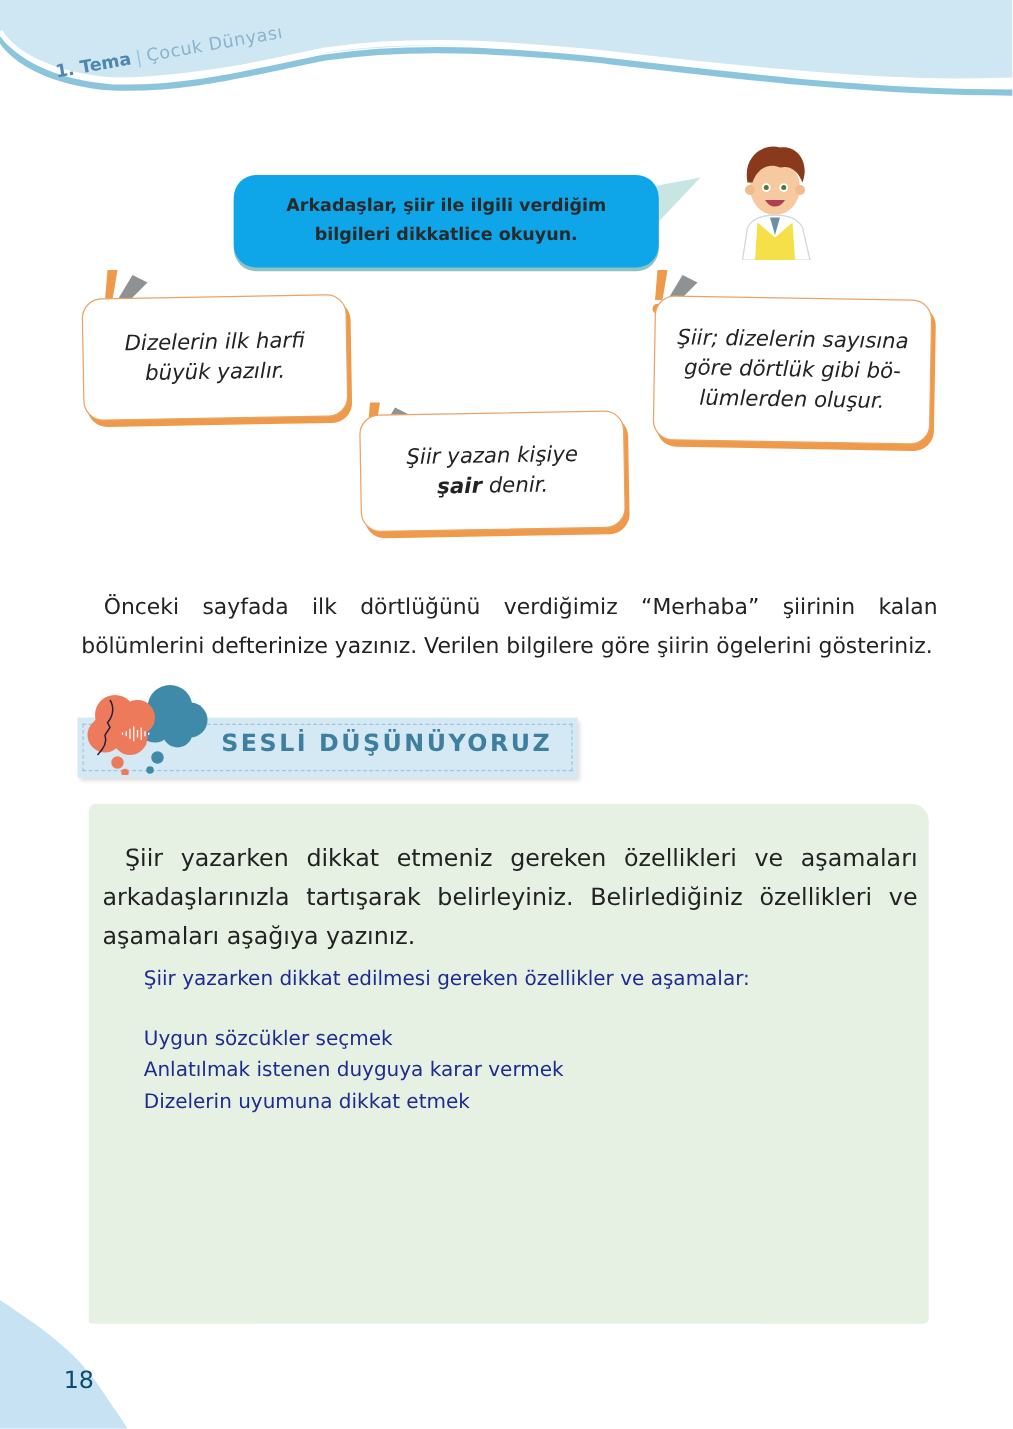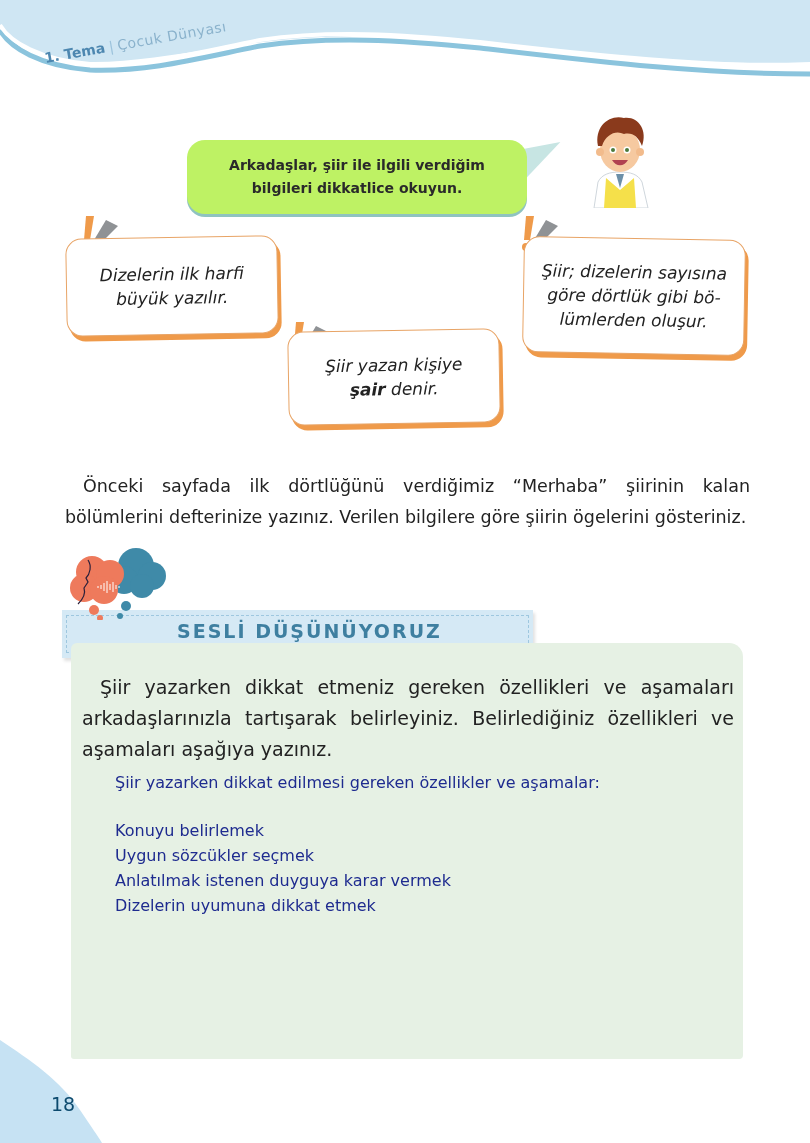--- a/index.html
+++ b/index.html
@@ -6,42 +6,42 @@
   body { width:810px; height:1143px; position:relative; overflow:hidden; background:#ffffff;
          font-family:"DejaVu Sans", sans-serif; color:#222; }
   .header-wave { position:absolute; left:0; top:0; width:810px; height:110px; }
   .theme-label { position:absolute; left:46px; top:50px; transform:rotate(-10deg); transform-origin:left bottom;
                  font-size:14px; color:#5b8fb5; white-space:nowrap; }
   .theme-label .num { font-weight:bold; color:#4d87b0; }
   .theme-label .sep { color:#9cc3dc; margin:0 4px; }
   .theme-label .name { color:#8ab2cc; letter-spacing:0.5px; }
 
   .speech { position:absolute; left:187px; top:140px; width:340px; height:74px;
-            background:#bef264; border-radius:18px; box-shadow:0 3px 0 #8fc3c0;
+            background:#0ea5e9; border-radius:18px; box-shadow:0 3px 0 #8fc3c0;
             display:flex; align-items:center; justify-content:center; text-align:center;
             font-size:14px; font-weight:bold; line-height:23px; color:#2a2a2a; }
   .speech-tail { position:absolute; left:518px; top:150px; width:0; height:0;
                  border-left:48px solid #c7e5e3; border-top:8px solid transparent; border-bottom:24px solid transparent;
                  transform:rotate(-20deg); transform-origin:left center; }
   .boy { position:absolute; left:588px; top:112px; width:64px; height:96px; }
 
   .note { position:absolute; background:#fff; border:1.5px solid #e8a466; border-radius:16px;
           box-shadow:3px 5px 0 #ef9a4a; display:flex; align-items:center; justify-content:center;
           text-align:center; font-style:italic; font-size:17px; line-height:24px; color:#222; }
   .note-1 { left:66px; top:237px; width:210px; height:96px; transform:rotate(-1deg); }
   .note-2 { left:523px; top:238px; width:220px; height:114px; transform:rotate(1deg); }
   .note-3 { left:288px; top:330px; width:210px; height:92px; transform:rotate(-1deg); }
   .excl { position:absolute; width:46px; height:40px; }
 
   .para { position:absolute; left:65px; width:685px; font-size:17.5px; line-height:31px; color:#222;
           text-align:justify; text-indent:18px; }
   .para-1 { top:447px;margin-top:24px; }
 
-  .banner { position:absolute; left:62px; top:574px; width:471px; height:48px; background:#d5e9f5;
-            box-shadow:2px 3px 3px rgba(0,0,0,0.12);margin-top:36px; }
+  .banner { position:absolute; left:62px; top:574px; width:400px; height:48px; background:#d5e9f5;
+            box-shadow:2px 3px 3px rgba(0,0,0,0.12); }
   .banner-inner { position:absolute; left:4px; top:5px; right:4px; bottom:5px; border:1.5px dashed #9ec7df; }
   .banner-title { position:absolute; left:115px; top:10px; font-size:19px; font-weight:bold; color:#3e7fa0;
                   letter-spacing:2px; font-family:"DejaVu Sans", sans-serif; }
   .clouds { position:absolute; left:66px; top:544px; width:104px; height:76px; }
 
   .green-box { position:absolute; left:71px; top:643px; width:672px; height:416px; background:#e6f1e4;
                border-radius:6px 14px 4px 3px; }
   .para-2 { top:672px; left:82px; width:652px; font-size:19px; line-height:31px; }
   .answer { position:absolute; left:115px; color:#1e2b8f; font-size:16px; line-height:25px; }
   .answer-title { top:770px; }
@@ -157,21 +157,20 @@
     <line x1="50" y1="41" x2="50" y2="45"></line>
       <line x1="53" y1="42" x2="53" y2="44"></line>
   </g>
 </svg>
 
 <div class="green-box"></div>
 <div class="para para-2">Şiir yazarken dikkat etmeniz gereken özellikleri ve aşamaları arkadaşlarınızla tartışarak belirleyiniz. Belirlediğiniz özellikleri ve aşamaları aşağıya yazınız.</div>
 
 <div class="answer answer-title">Şiir yazarken dikkat edilmesi gereken özellikler ve aşamalar:</div>
 <ul class="answer answer-list">
-  <li>Konuyu belirlemek</li>
   <li>Uygun sözcükler seçmek</li>
   <li>Anlatılmak istenen duyguya karar vermek</li>
   <li>Dizelerin uyumuna dikkat etmek</li>
 </ul>
 
 <svg class="corner-blob" viewBox="0 0 120 103">
   <path d="M0,0 C30,20 60,40 80,70 C92,88 98,96 102,103 L0,103 Z" fill="#c6e2f3"></path>
 </svg>
 <div class="page-num">18</div>
 

